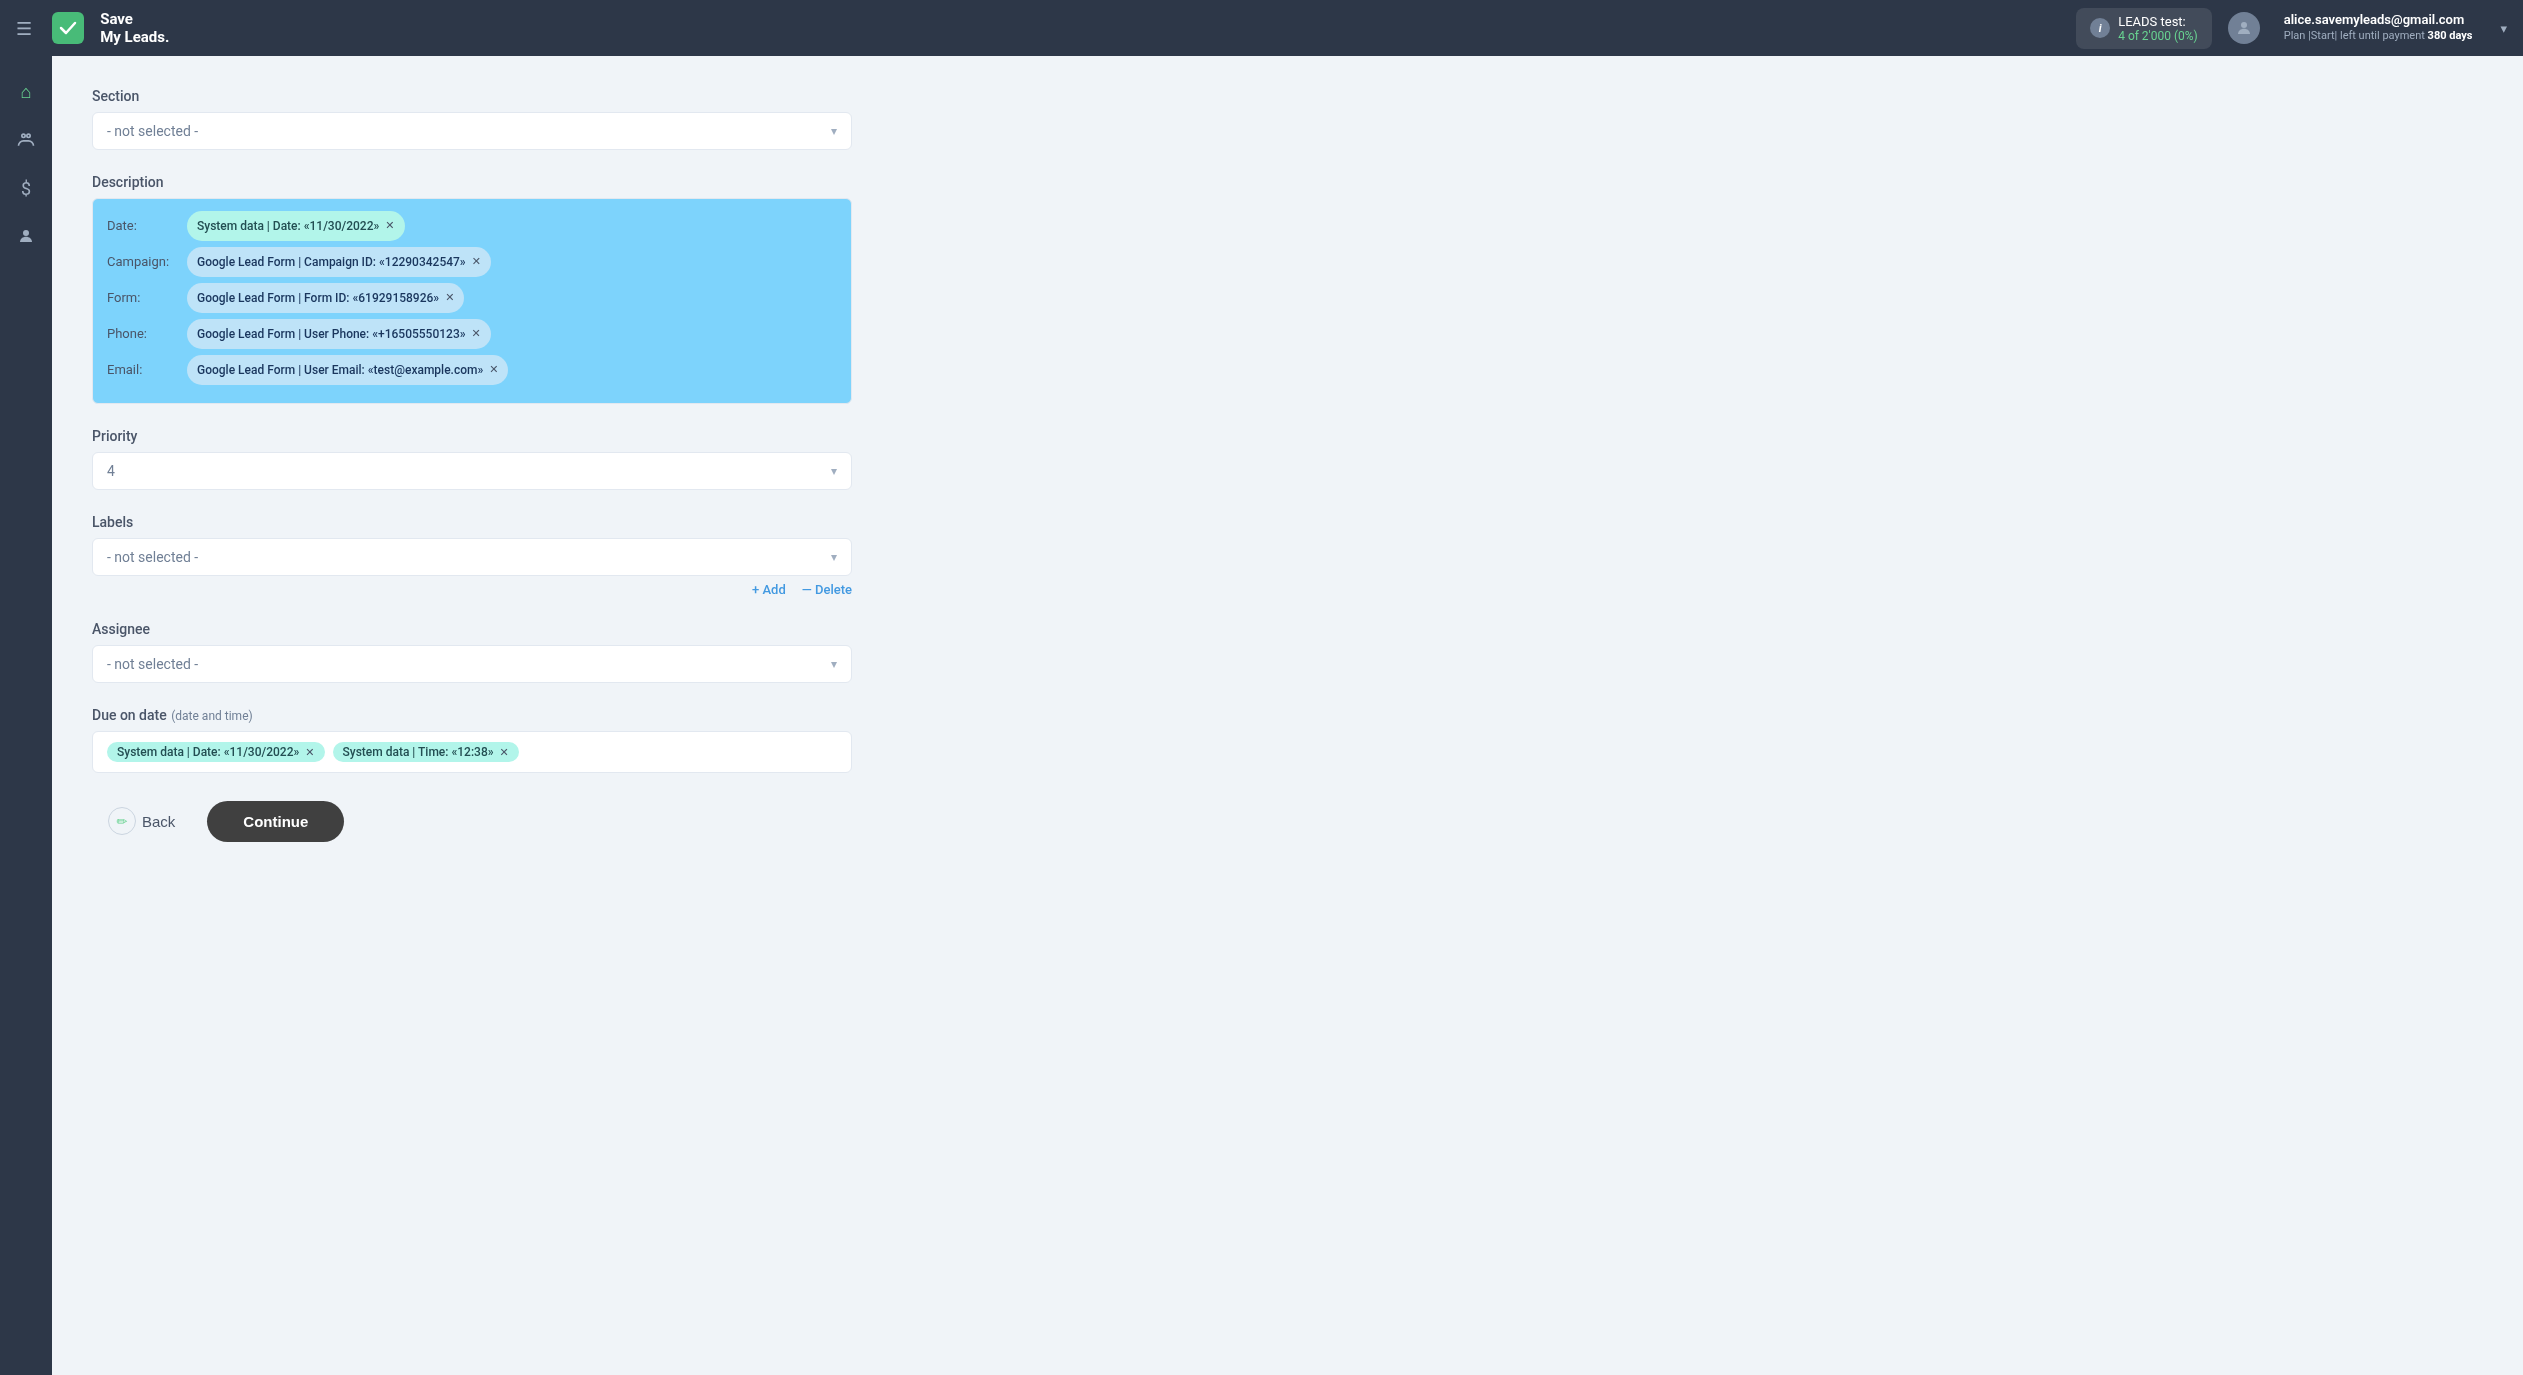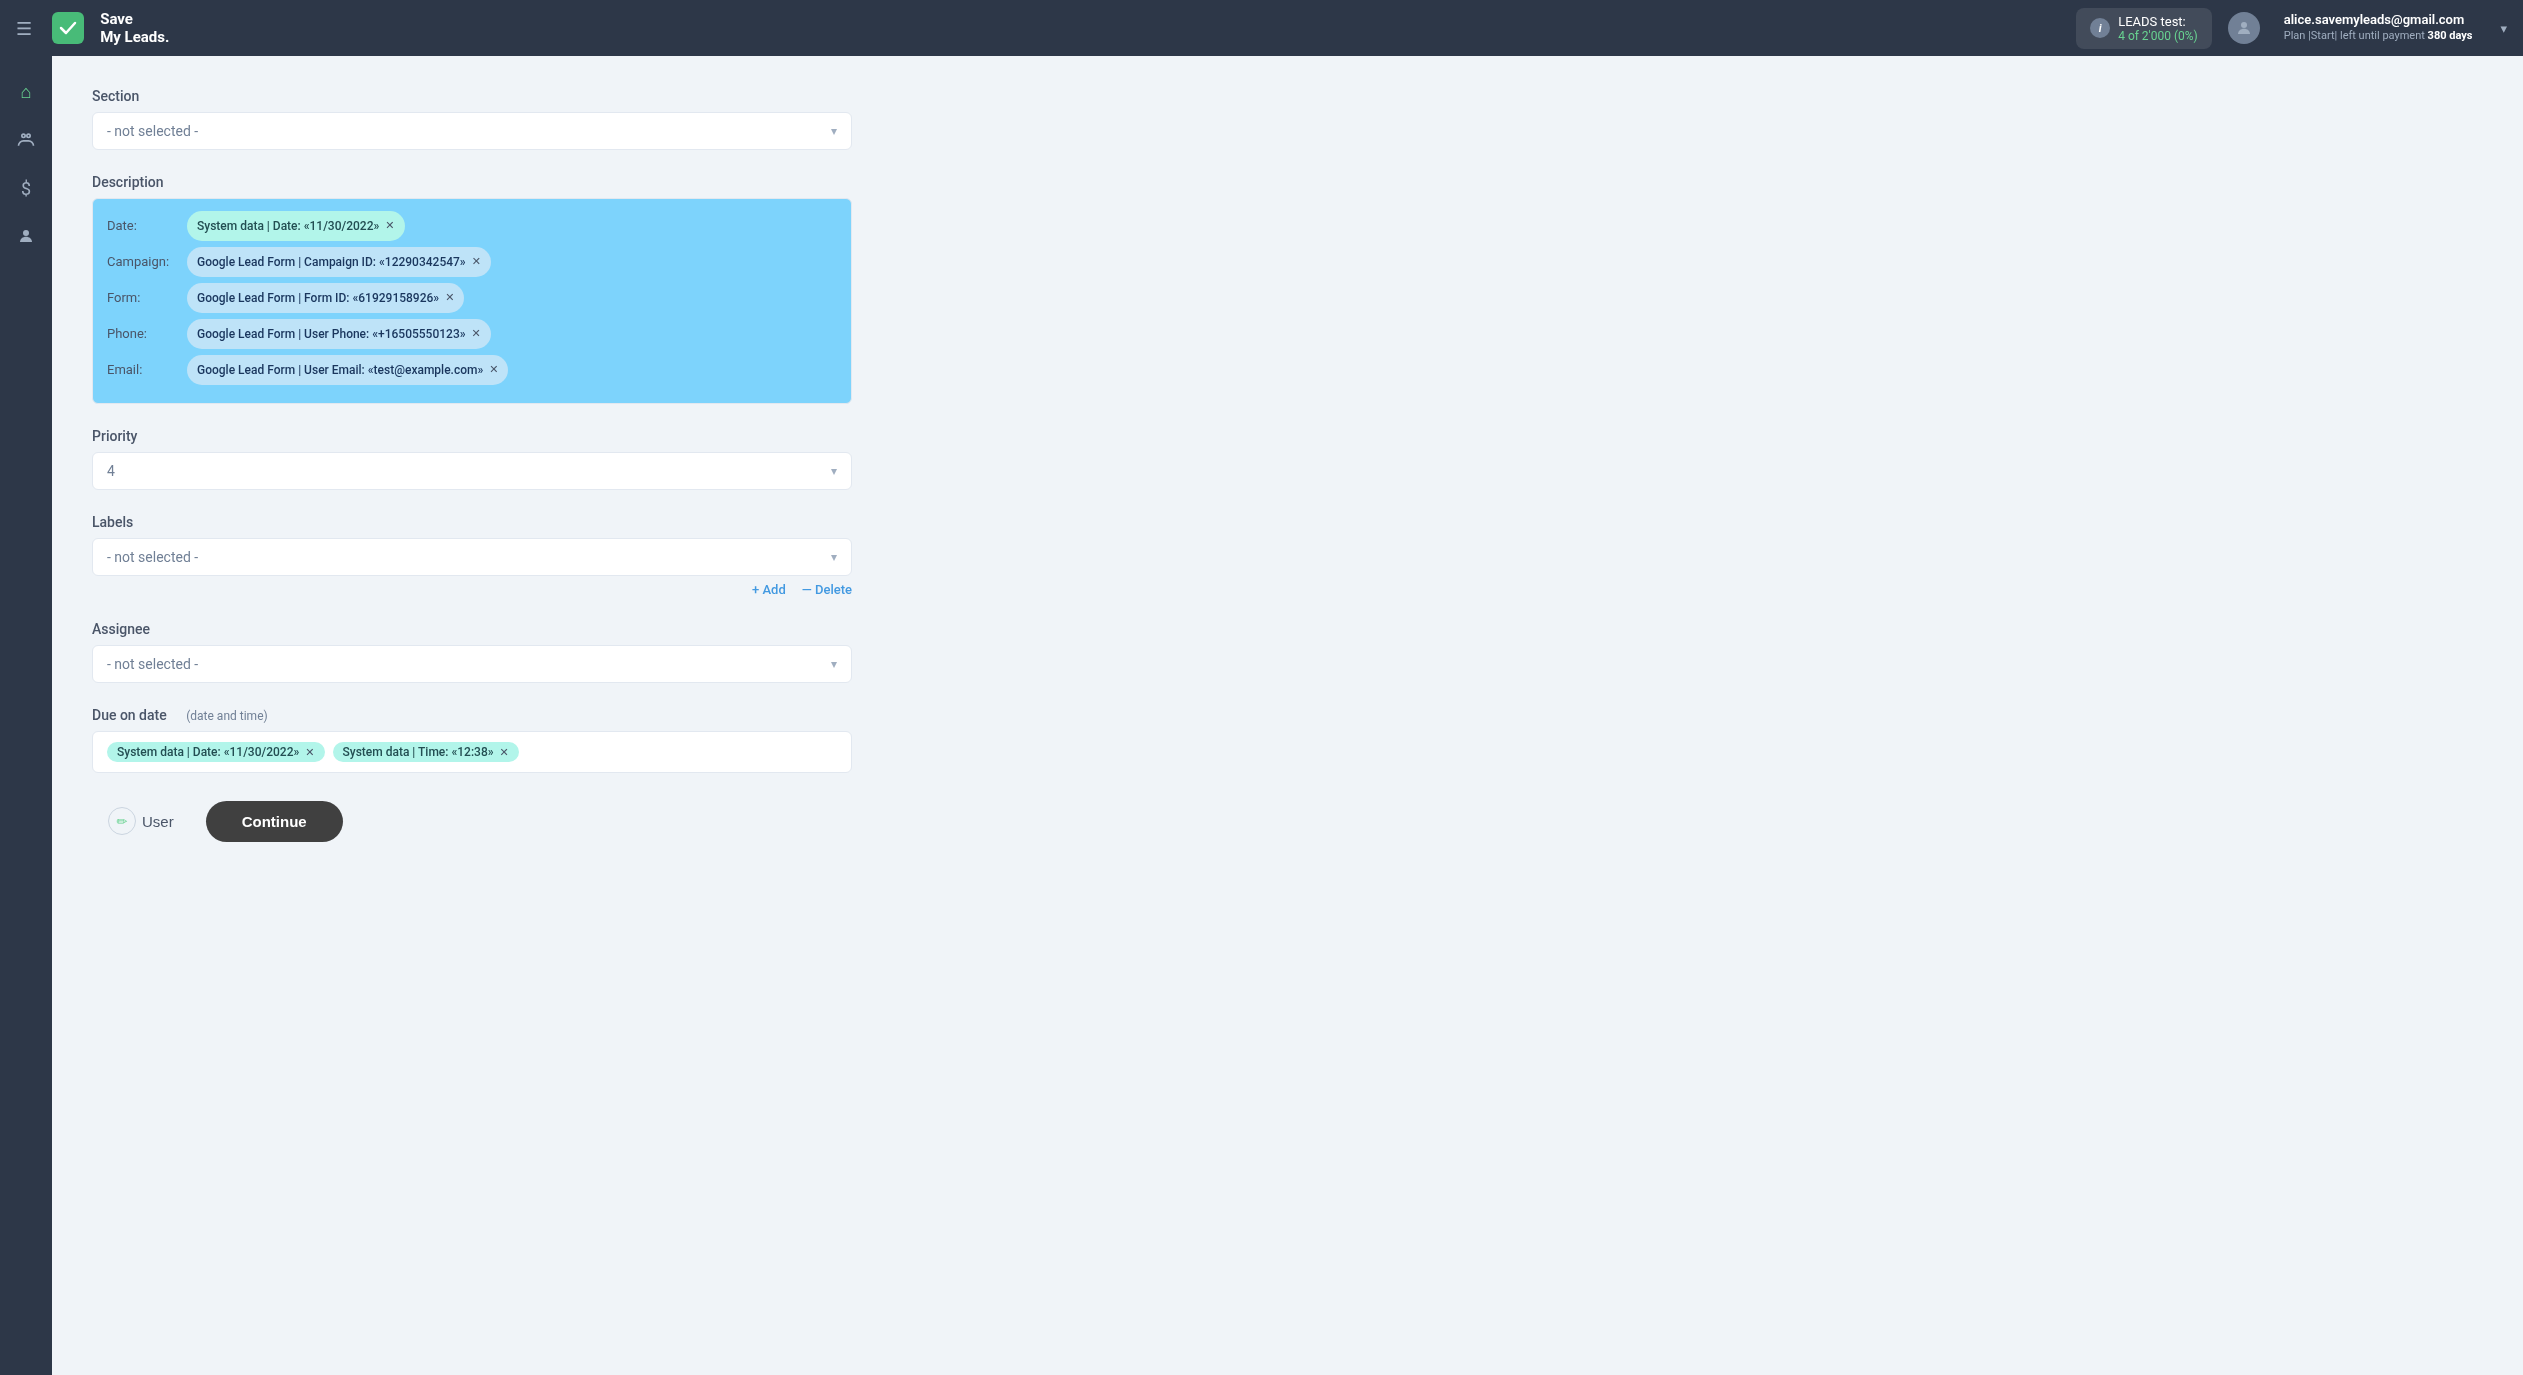--- a/index.html
+++ b/index.html
@@ -135,21 +135,21 @@
       font-size: 14px;
       font-weight: 500;
       color: #4a5568;
       margin-bottom: 8px;
       display: block;
     }
     .field-label-sub {
       font-size: 12px;
       color: #718096;
       font-weight: 400;
-      margin-left: 16px;
+      margin-left: 1px;
       text-align: center;
     }
 
     
     .select-field {
       background: #fff;
       border: 1px solid #e2e8f0;
       border-radius: 6px;
       padding: 10px 14px;
       display: flex;
@@ -449,21 +449,21 @@
           <span class="tag-pill system">
             System data | Time: «12:38»
             <span class="tag-x">✕</span>
           </span>
         </div>
       </div>
 
       <div class="footer-actions">
         <button class="btn-back">
           <div class="pencil-icon">✏</div>
-          <span>User</span>
+          <span>Back</span>
         </button>
         <button class="btn-continue">
           <span>Continue</span>
         </button>
       </div>
 
     </div>
   </main>
 
 </div>

